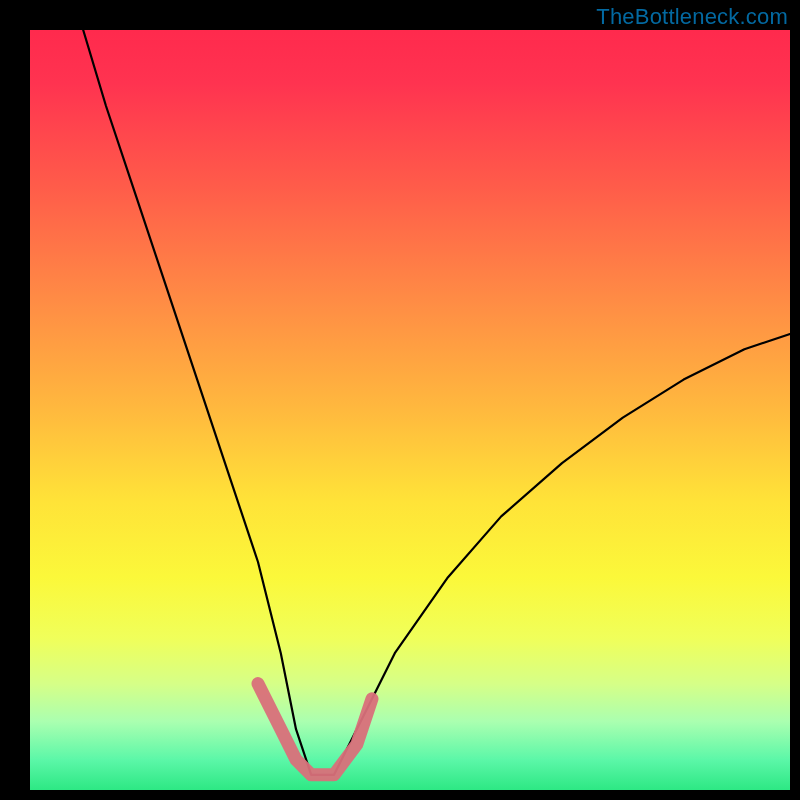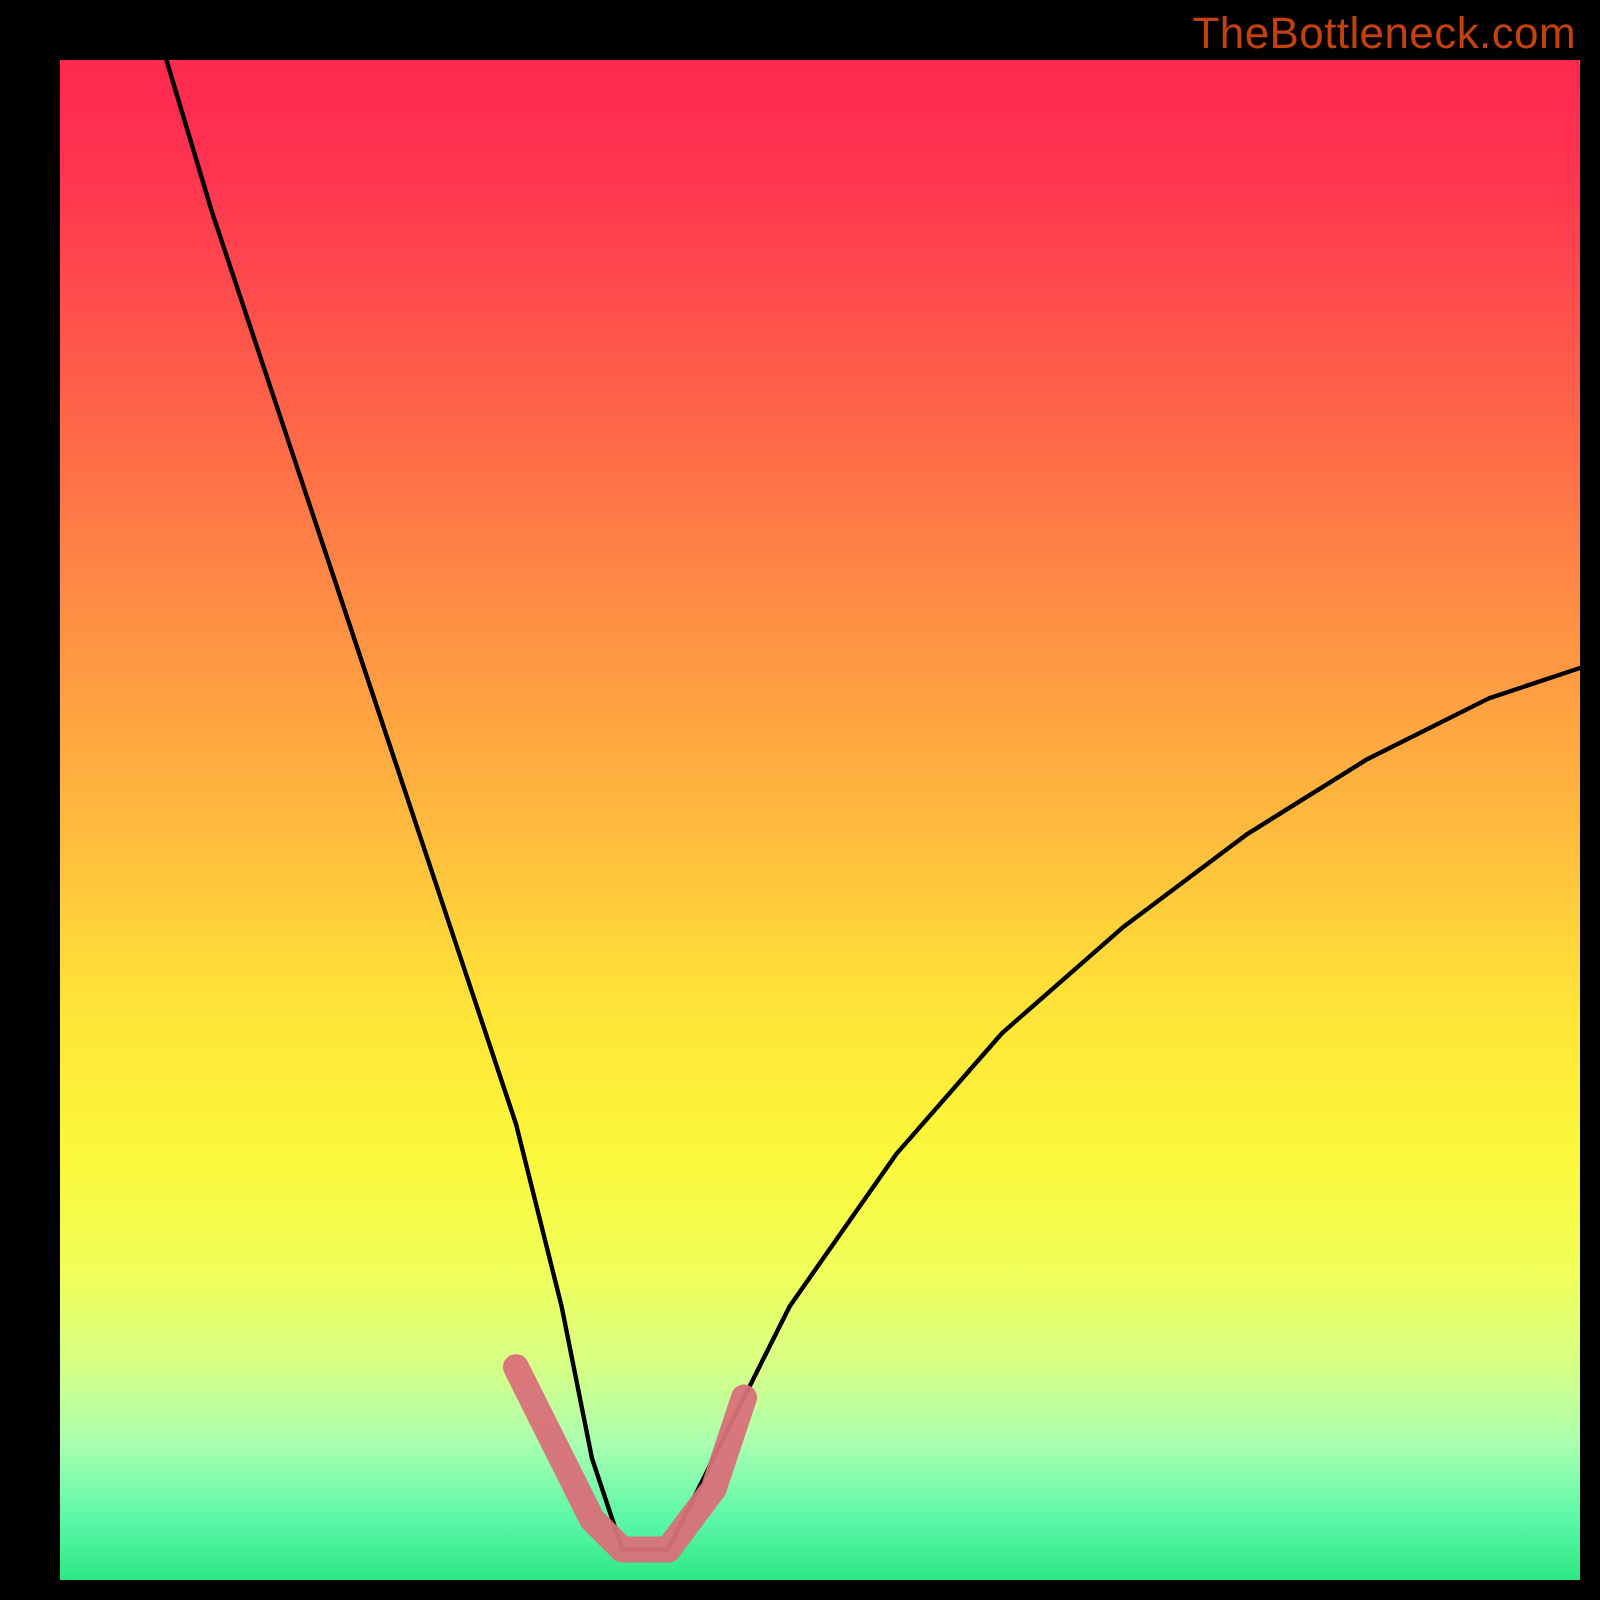--- a/index.html
+++ b/index.html
@@ -14,21 +14,21 @@
   .stage {
     position: relative;
     width: 800px;
     height: 800px;
     background: #000;
   }
   .watermark {
     position: absolute;
     top: 4px;
     right: 12px;
-    color: #c2410c;
+    color: #0369a1;
     font-size: 22px;
     font-weight: 500;
     letter-spacing: 0.2px;
     z-index: 10;
   }
   svg {
     position: absolute;
     left: 0;
     top: 0;
     width: 800px;

